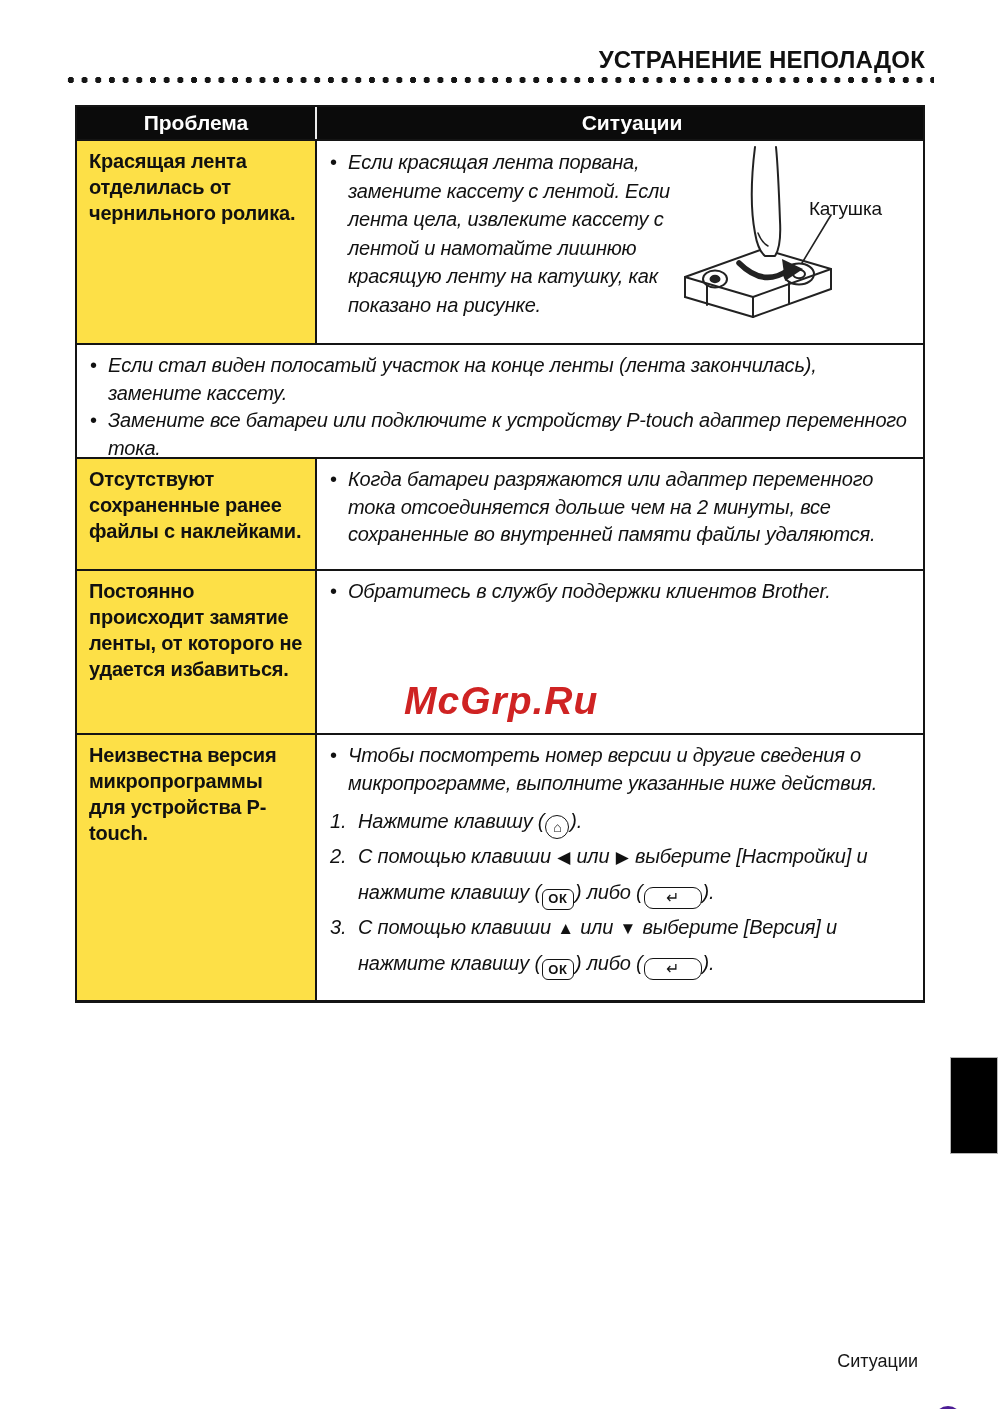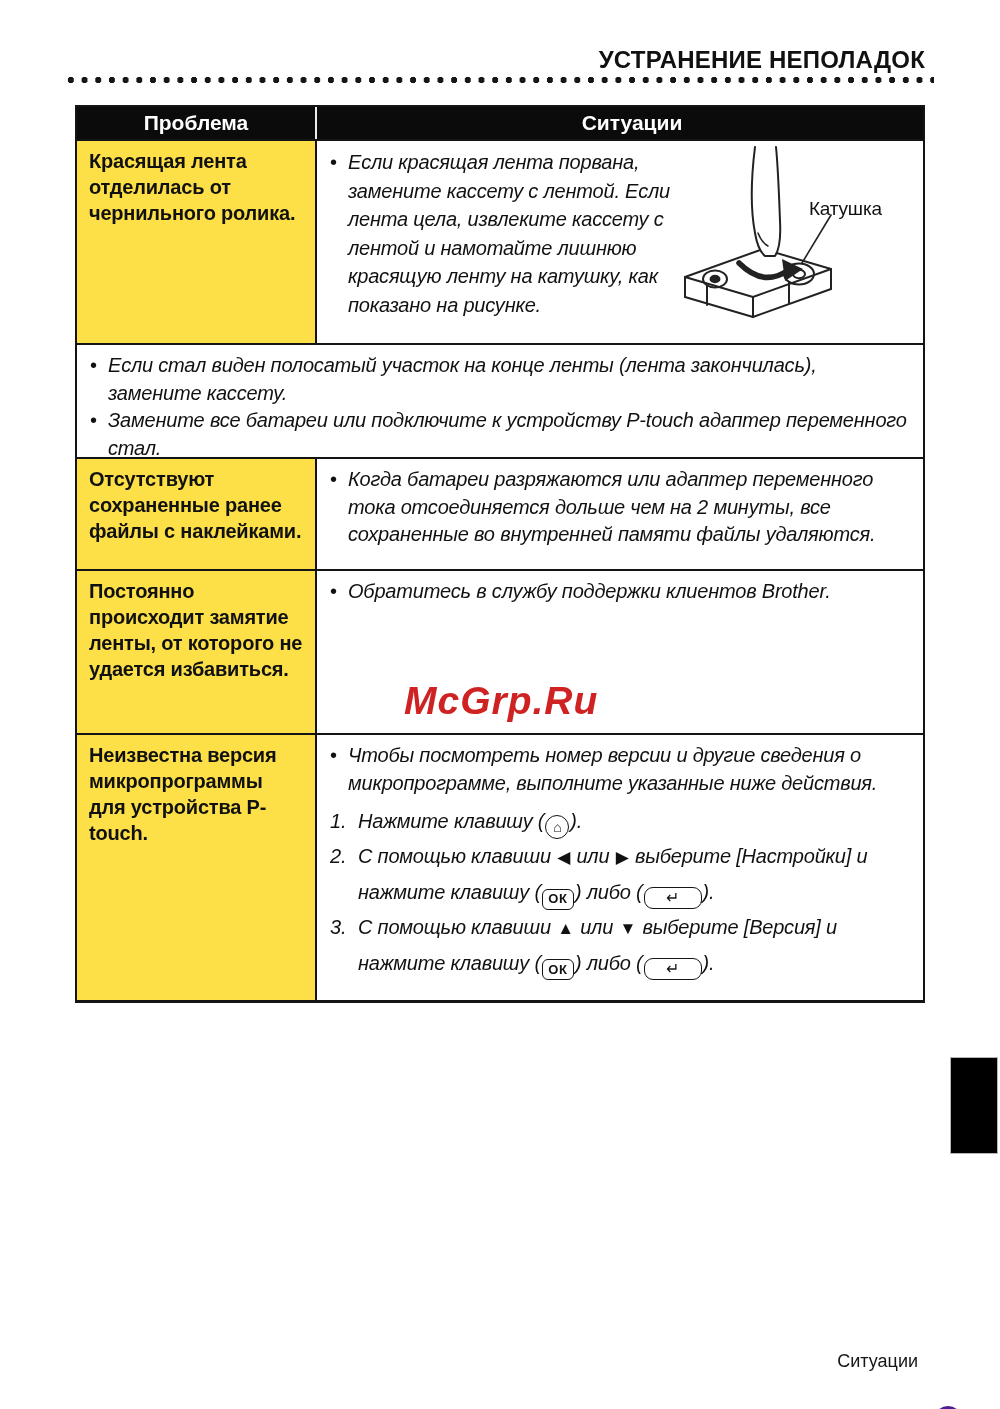--- a/index.html
+++ b/index.html
@@ -131,21 +131,21 @@
     </div>
 
     <div class="t-row" style="height:114px">
       <div class="scell">
         <div class="b-item">
           <span class="bullet">•</span>
           <span class="b-text">Если стал виден полосатый участок на конце ленты (лента закончилась), замените кассету.</span>
         </div>
         <div class="b-item">
           <span class="bullet">•</span>
-          <span class="b-text">Замените все батареи или подключите к устройству P-touch адаптер переменного стал.</span>
+          <span class="b-text">Замените все батареи или подключите к устройству P-touch адаптер переменного тока.</span>
         </div>
       </div>
     </div>
 
     <div class="t-row" style="height:112px">
       <div class="pcell">Отсутствуют сохраненные ранее файлы с наклейками.</div>
       <div class="scell">
         <div class="b-item">
           <span class="bullet">•</span>
           <span class="b-text">Когда батареи разряжаются или адаптер переменного тока отсоединяется дольше чем на 2 минуты, все сохраненные во внутренней памяти файлы удаляются.</span>

